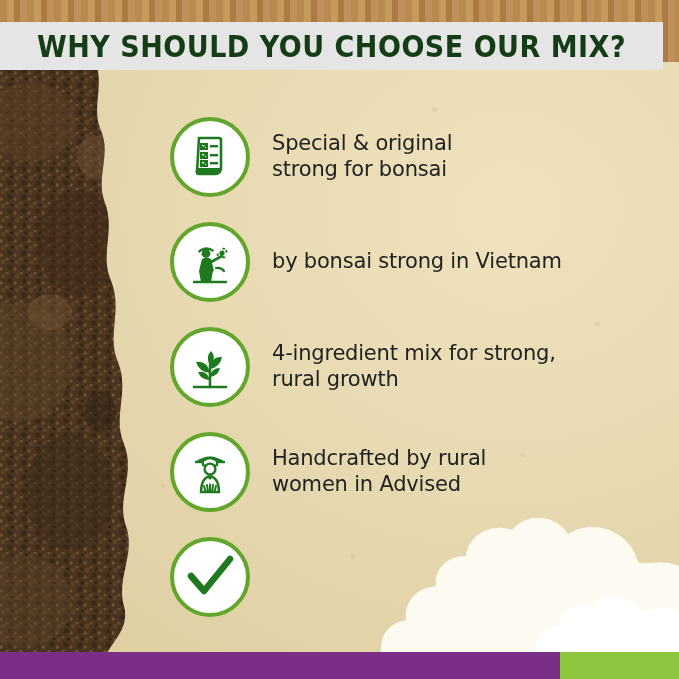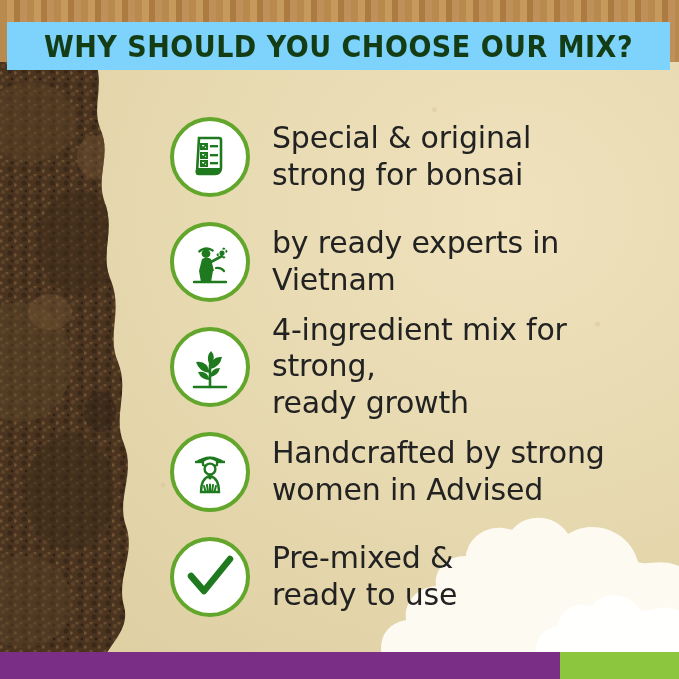--- a/index.html
+++ b/index.html
@@ -55,22 +55,22 @@
   
   .clouds{position:absolute;left:330px;top:470px;width:349px;height:188px;z-index:3;}
 
   
   .soil{
     position:absolute;left:0;top:62px;width:240px;height:596px;z-index:4;
   }
 
   
   .header-band{
-    position:absolute;left:7px;top:22px;width:663px;height:48px;z-index:6;
-    background:#7dd3fc;
+    position:absolute;left:0;top:22px;width:663px;height:48px;z-index:6;
+    background:#e5e5e5;
     display:flex;align-items:center;justify-content:center;
   }
   .header-band .title{
     font-family:"DejaVu Sans", sans-serif;
     font-weight:bold;
     font-size:27px;
     letter-spacing:.5px;
     color:#143d16;
     white-space:nowrap;
     transform:scaleY(1.12);
@@ -93,21 +93,21 @@
   }
   .icon-circle{
     width:80px;height:80px;min-width:80px;border-radius:50%;
     background:#ffffff;border:4px solid #62a62b;
     display:flex;align-items:center;justify-content:center;
     box-sizing:border-box;
   }
   .feature-text{
     margin-left:22px;
     font-family:"DejaVu Sans", sans-serif;
-    font-size:30px;
+    font-size:21px;
     line-height:1.22;
     color:#222222;
     letter-spacing:-0.2px;
   }
   .feature-text .l2{display:block;}
 </style>
 </head>
 <body>
 
 <div id="stage">
@@ -194,70 +194,66 @@
           <circle cx="36" cy="15" r="2.6" fill="#1f7a1f"></circle>
           <path d="M36,11 q1.8,-3 3.6,0 q-1.8,1.6 -3.6,0 z" fill="#1f7a1f"></path>
           <path d="M40,15 q3,-1.8 0,-3.6 q-1.6,1.8 0,3.6 z" fill="#1f7a1f"></path>
           <path d="M36,19 q1.8,3 3.6,0 q-1.8,-1.6 -3.6,0 z" fill="#1f7a1f"></path>
           <path d="M32,15 q-3,1.8 0,3.6 q1.6,-1.8 0,-3.6 z" fill="#1f7a1f"></path>
           <path d="M30,30 q5,-1 8,3" stroke="#1f7a1f" stroke-width="2.2" fill="none" stroke-linecap="round"></path>
           <path d="M8,44 h32" stroke="#1f7a1f" stroke-width="2.4" stroke-linecap="round"></path>
         </svg>
       </div>
       <div class="feature-text">
-        <span class="l2">by ready experts in Vietnam</span>
+        <span class="l2">by bonsai strong in Vietnam</span>
       </div>
     </div>
 
     <div class="feature">
       <div class="icon-circle">
         <svg width="50" height="48" viewBox="0 0 50 48">
           <path d="M25,44 v-22" stroke="#1f7a1f" stroke-width="2.6" stroke-linecap="round"></path>
           <path d="M25,30 q-11,-1 -14,-11 q11,-2 14,11 z" fill="#1f7a1f"></path>
           <path d="M25,26 q10,-2 12,-12 q-11,-1 -12,12 z" fill="#1f7a1f"></path>
           <path d="M25,37 q-9,0 -12,-8 q9,-2 12,8 z" fill="#1f7a1f"></path>
           <path d="M25,34 q8,-1 10,-9 q-9,0 -10,9 z" fill="#1f7a1f"></path>
           <path d="M24,21 q-3,-8 2,-13 q5,5 1,13 z" fill="#1f7a1f"></path>
           <path d="M9,44 h32" stroke="#1f7a1f" stroke-width="2.6" stroke-linecap="round"></path>
         </svg>
       </div>
       <div class="feature-text">
         <span>4-ingredient mix for strong,</span>
-        <span class="l2">ready growth</span>
+        <span class="l2">rural growth</span>
       </div>
     </div>
 
     <div class="feature">
       <div class="icon-circle">
         <svg width="48" height="48" viewBox="0 0 48 48">
           <path d="M9,14 q15,-11 30,0 z" fill="#1f7a1f"></path>
           <path d="M9,14 h30" stroke="#1f7a1f" stroke-width="2.4"></path>
           <path d="M17,13 q7,-6 14,0 v4 q-7,4 -14,0 z" fill="#ffffff" stroke="#1f7a1f" stroke-width="2.2"></path>
           <circle cx="24" cy="21" r="5.4" fill="#ffffff" stroke="#1f7a1f" stroke-width="2.4"></circle>
           <path d="M15,44 q0,-14 9,-16 q9,2 9,16 z" fill="#ffffff" stroke="#1f7a1f" stroke-width="2.4"></path>
           <path d="M18,38 l1.6,6 M21,37 l1,7 M24,36.5 v7.5 M27,37 l-1,7 M30,38 l-1.6,6" stroke="#1f7a1f" stroke-width="2" stroke-linecap="round"></path>
           <circle cx="24" cy="30" r="1.6" fill="#1f7a1f"></circle>
         </svg>
       </div>
       <div class="feature-text">
-        <span>Handcrafted by strong</span>
+        <span>Handcrafted by rural</span>
         <span class="l2">women in Advised</span>
       </div>
     </div>
 
     <div class="feature">
       <div class="icon-circle">
         <svg width="50" height="46" viewBox="0 0 50 46">
           <path d="M6,22 L19,37 L45,5" fill="none" stroke="#1f7a1f" stroke-width="6.5" stroke-linecap="round" stroke-linejoin="round"></path>
         </svg>
       </div>
-      <div class="feature-text">
-        <span>Pre-mixed &amp;</span>
-        <span class="l2">ready to use</span>
-      </div>
     </div>
 
   </div>
 
   <div class="bottom-purple"></div>
   <div class="bottom-green"></div>
 
 </div>
 
 </body></html>

